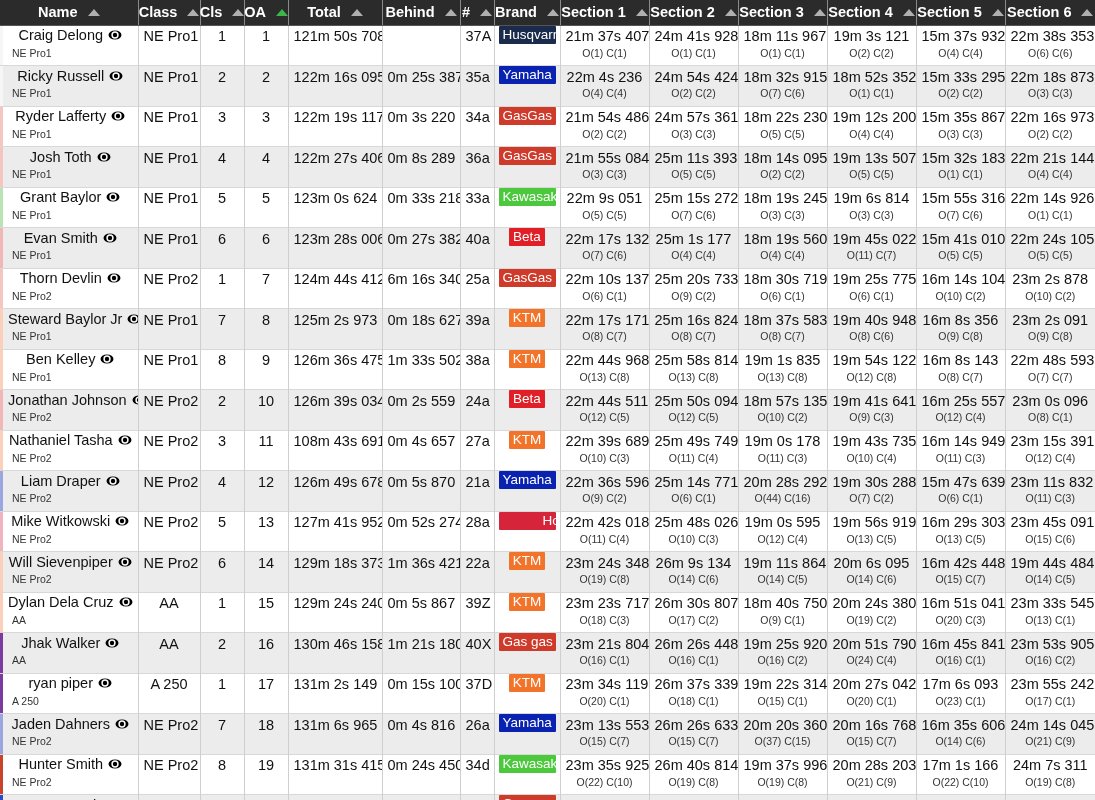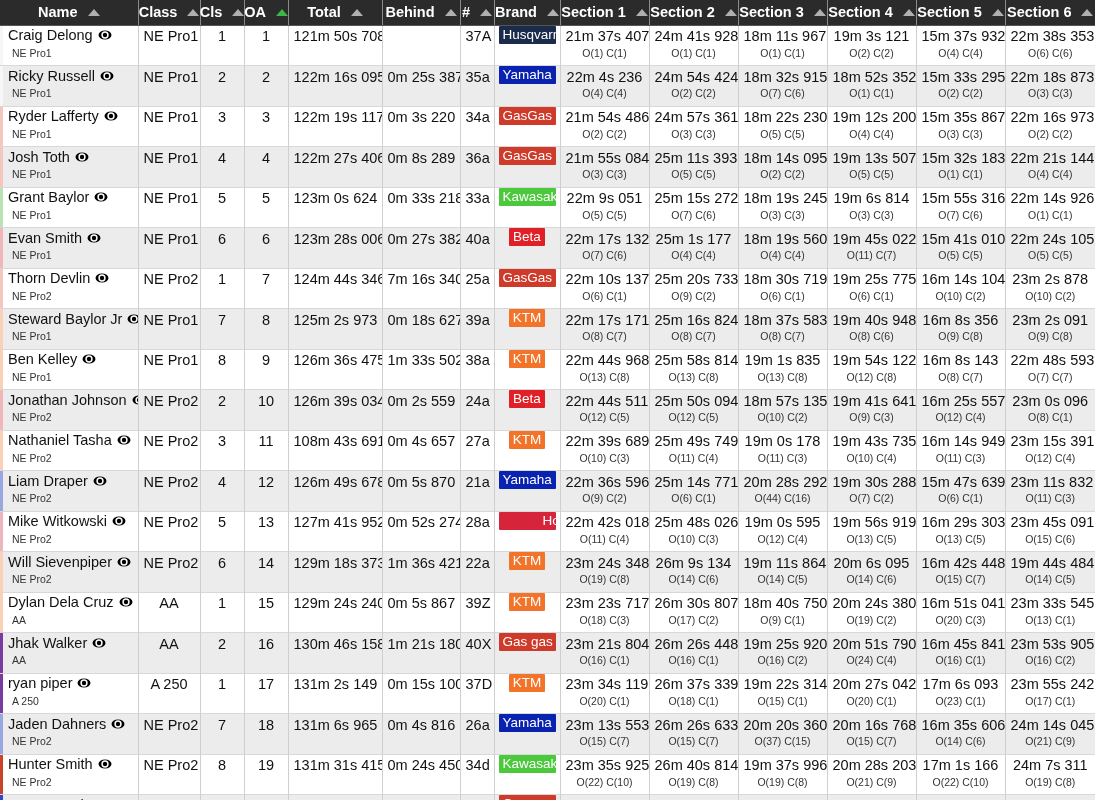--- a/index.html
+++ b/index.html
@@ -76,21 +76,21 @@
     vertical-align: top;
   }
   tbody tr.main-row td:last-child,
   tbody tr.sub-row td:last-child { border-right: none; }
 
   tbody tr.odd td { background: #ffffff; }
   tbody tr.even td { background: #ececec; }
 
   
   td.c-name {
-    text-align: left;
+    text-align: center;
     position: relative;
     padding-left: 8px !important;
   }
   .edge {
     position: absolute;
     left: 0; top: 0;
     width: 3px;
     height: 100%;
   }
   .eye {
@@ -448,22 +448,22 @@
         </tr>
         <tr class="main-row odd">
           <td class="c-name"><span class="edge" style="background: rgb(243, 198, 192);"></span><span>Thorn Devlin</span><span class="eye"><svg width="14" height="14" viewBox="0 0 16 16">
                 <ellipse cx="8" cy="8" rx="7.4" ry="5.2" fill="#000"></ellipse>
                 <ellipse cx="8" cy="8" rx="4.2" ry="4.2" fill="#fff"></ellipse>
                 <circle cx="8" cy="8" r="2.5" fill="#000"></circle>
               </svg></span></td>
           <td class="c-class">NE Pro2</td>
           <td class="c-cls">1</td>
           <td class="c-oa">7</td>
-          <td class="c-total">124m 44s 346</td>
-          <td class="c-behind">7m 16s 340</td>
+          <td class="c-total">124m 44s 412</td>
+          <td class="c-behind">6m 16s 340</td>
           <td class="c-num">25a</td>
           <td class="c-brand"><span class="badge" style="background: rgb(207, 59, 43);">GasGas</span></td>
           <td class="c-sec">22m 10s 137</td>
           <td class="c-sec">25m 20s 733</td>
           <td class="c-sec">18m 30s 719</td>
           <td class="c-sec">19m 25s 775</td>
           <td class="c-sec">16m 14s 104</td>
           <td class="c-sec">23m 2s 878</td>
         </tr>
         <tr class="sub-row odd">

